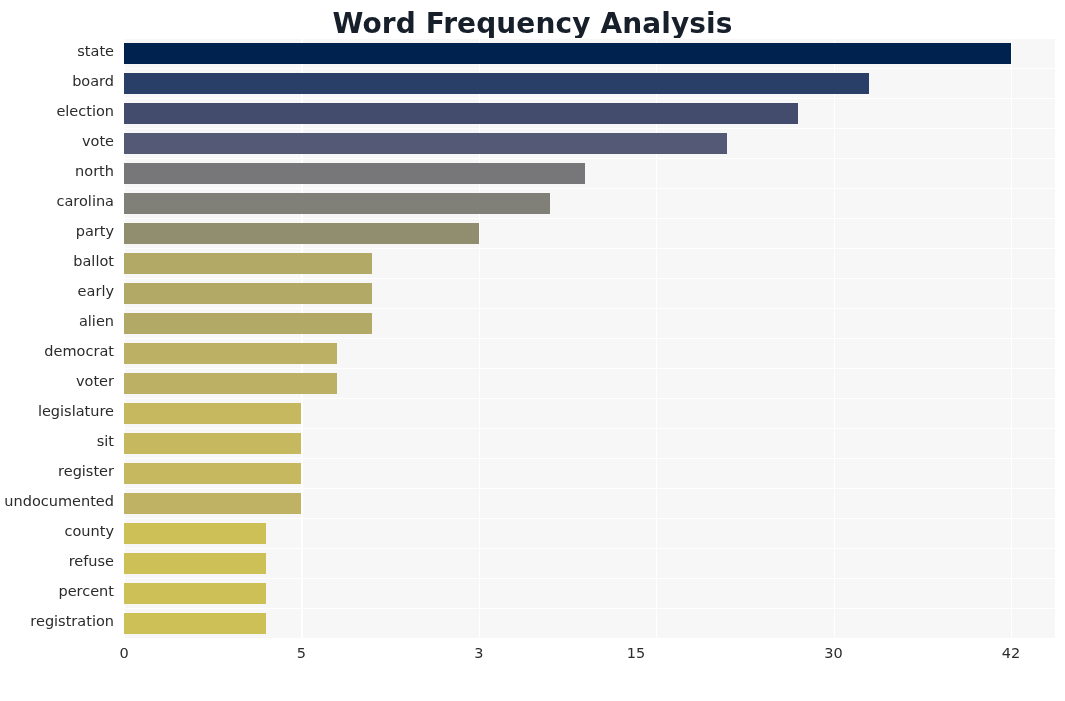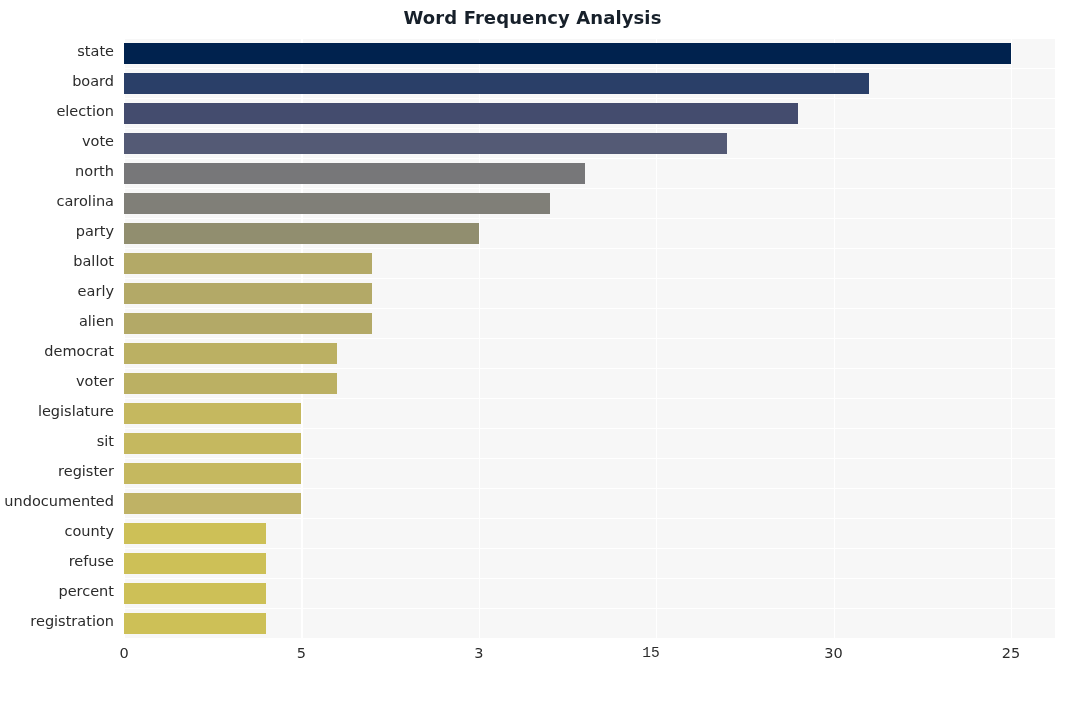--- a/index.html
+++ b/index.html
@@ -21,21 +21,21 @@
     background: #ffffff;
   }
 
   
   #chart-title {
     position: absolute;
     left: 0;
     top: 7px;
     width: 1065px;
     text-align: center;
-    font-size: 18px;
+    font-size: 28px;
     font-weight: bold;
     color: #17202a;
     letter-spacing: 0.1px;
     font-family: "DejaVu Sans", sans-serif;
   }
 
   
   #plot-area {
     position: absolute;
     left: 124px;
@@ -193,19 +193,19 @@
       <div class="ytick" style="top: 493px; left: -126px;">undocumented</div>
       <div class="ytick" style="top: 523px; left: -126px;">county</div>
       <div class="ytick" style="top: 553px; left: -126px;">refuse</div>
       <div class="ytick" style="top: 583px; left: -126px;">percent</div>
       <div class="ytick" style="top: 613px; left: -126px;">registration</div>
     </div>
   <div id="xtick-layer">
       <div class="xtick" style="left: 124px;">0</div>
       <div class="xtick" style="left: 301.4px;">5</div>
       <div class="xtick" style="left: 478.8px;">3</div>
-      <div class="xtick" style="left: 651px; font-family: Liberation Mono, monospace;">15</div>
+      <div class="xtick" style="left: 636px;">15</div>
       <div class="xtick" style="left: 833.6px;">30</div>
-      <div class="xtick" style="left: 1011px;">25</div>
+      <div class="xtick" style="left: 1011px;">42</div>
     </div>
 
 
 </div>
 
 </body></html>

